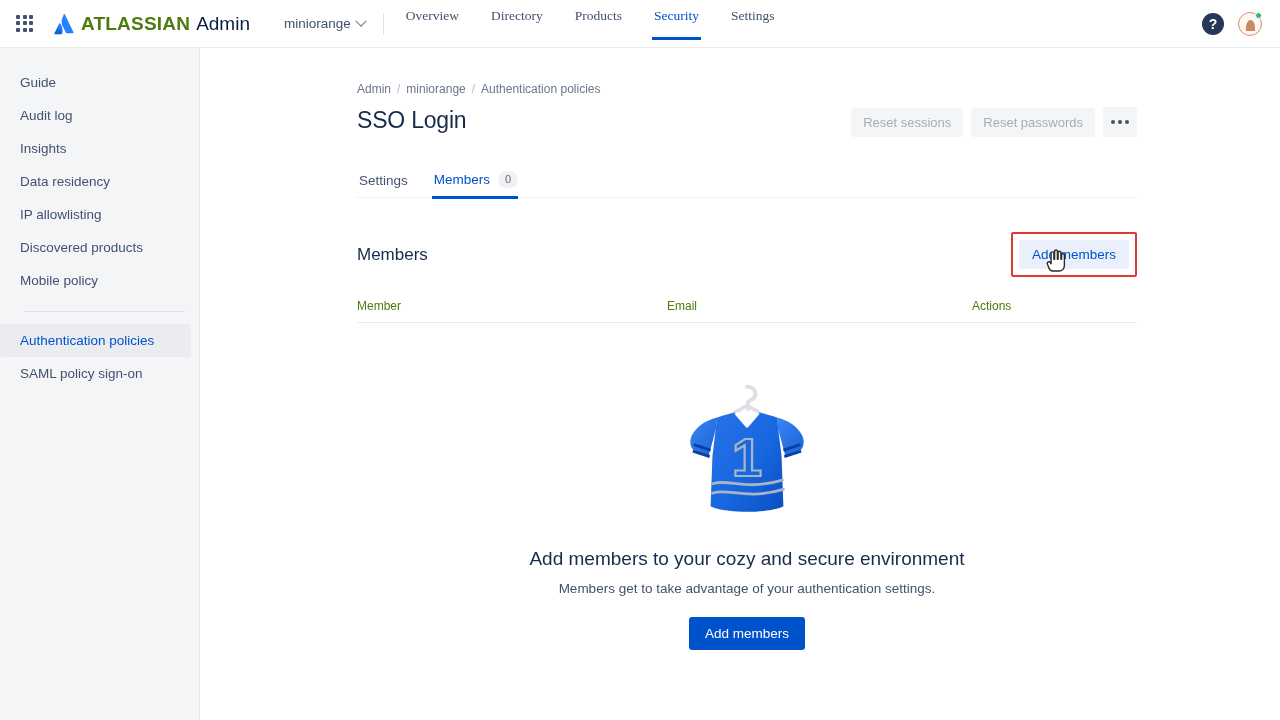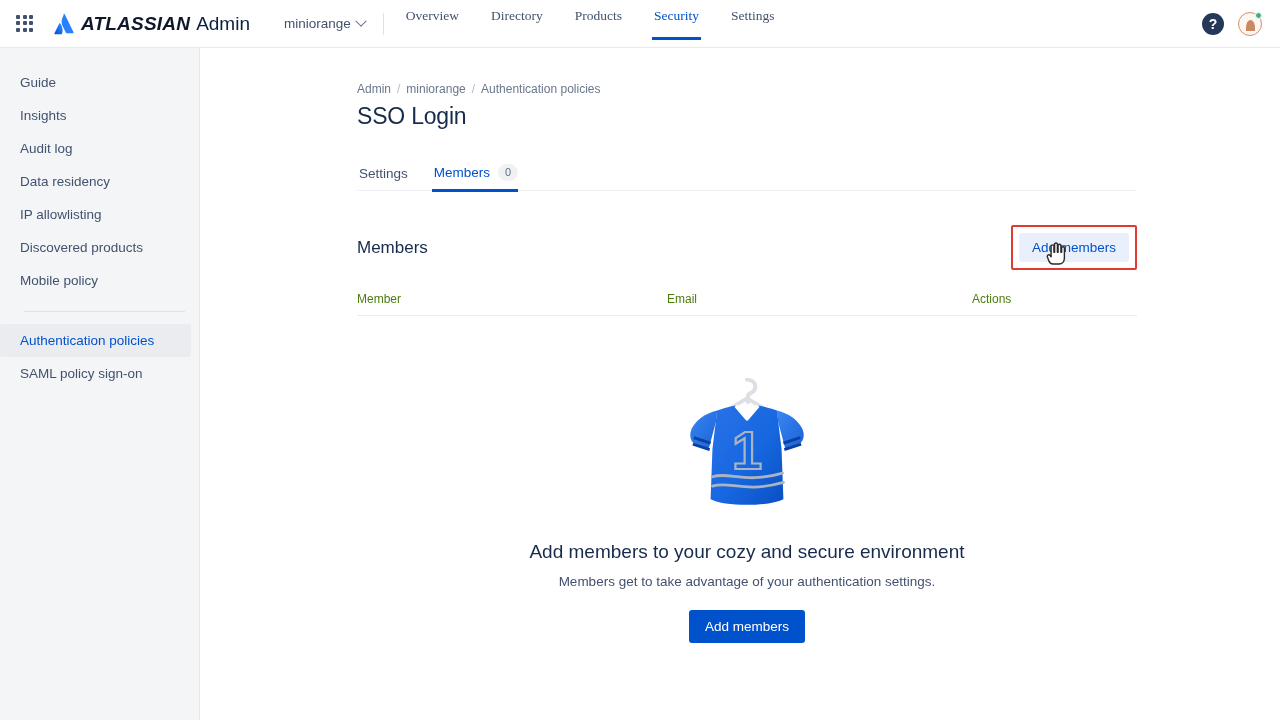--- a/index.html
+++ b/index.html
@@ -37,21 +37,21 @@
     width: 4px; height: 4px;
   }
   .brand {
     display: flex; align-items: center;
     margin-left: 16px;
     cursor: pointer;
   }
   .brand-mark { width: 22px; height: 22px; margin-right: 6px; }
   .brand-atlassian {
     font-size: 19px; font-weight: bold;
-    color: #0f172a; letter-spacing: 0.2px; font-style: italic;
+    color: #4d7c0f; letter-spacing: 0.2px;
   }
   .brand-admin {
     font-size: 19px; font-weight: 400;
     color: #091e42; margin-left: 6px;
   }
   .org-switch {
     margin-left: 34px;
     display: flex; align-items: center;
     font-size: 13.5px; color: #42526e;
     cursor: pointer;
@@ -343,24 +343,24 @@
       <div class="avatar-dot"></div>
     </div>
   </div>
 </div>
 
 <div class="sidebar">
   <div class="side-item">
     <span>Guide</span>
   </div>
   <div class="side-item">
+    <span>Audit log</span>
+  </div>
+  <div class="side-item">
     <span>Insights</span>
-  </div>
-  <div class="side-item">
-    <span>Audit log</span>
   </div>
   <div class="side-item">
     <span>Data residency</span>
   </div>
   <div class="side-item">
     <span>IP allowlisting</span>
   </div>
   <div class="side-item">
     <span>Discovered products</span>
   </div>
@@ -384,20 +384,29 @@
     <div class="breadcrumb">
       <span class="crumb">Admin</span>
       <span class="crumb-sep">/</span>
       <span class="crumb">miniorange</span>
       <span class="crumb-sep">/</span>
       <span class="crumb last">Authentication policies</span>
     </div>
 
     <div class="title-row">
       <div class="page-title">SSO Login</div>
+      <div class="title-actions">
+        <button class="btn-subtle-disabled" disabled="">Reset sessions</button>
+        <button class="btn-subtle-disabled" disabled="">Reset passwords</button>
+        <button class="btn-more">
+          <i></i>
+            <i></i>
+            <i></i>
+        </button>
+      </div>
     </div>
 
     <div class="tabs">
       <div class="tab">
         <span>Settings</span>
       </div>
       <div class="tab active">
         <span>Members</span>
         <span class="tab-badge">0</span>
       </div>

